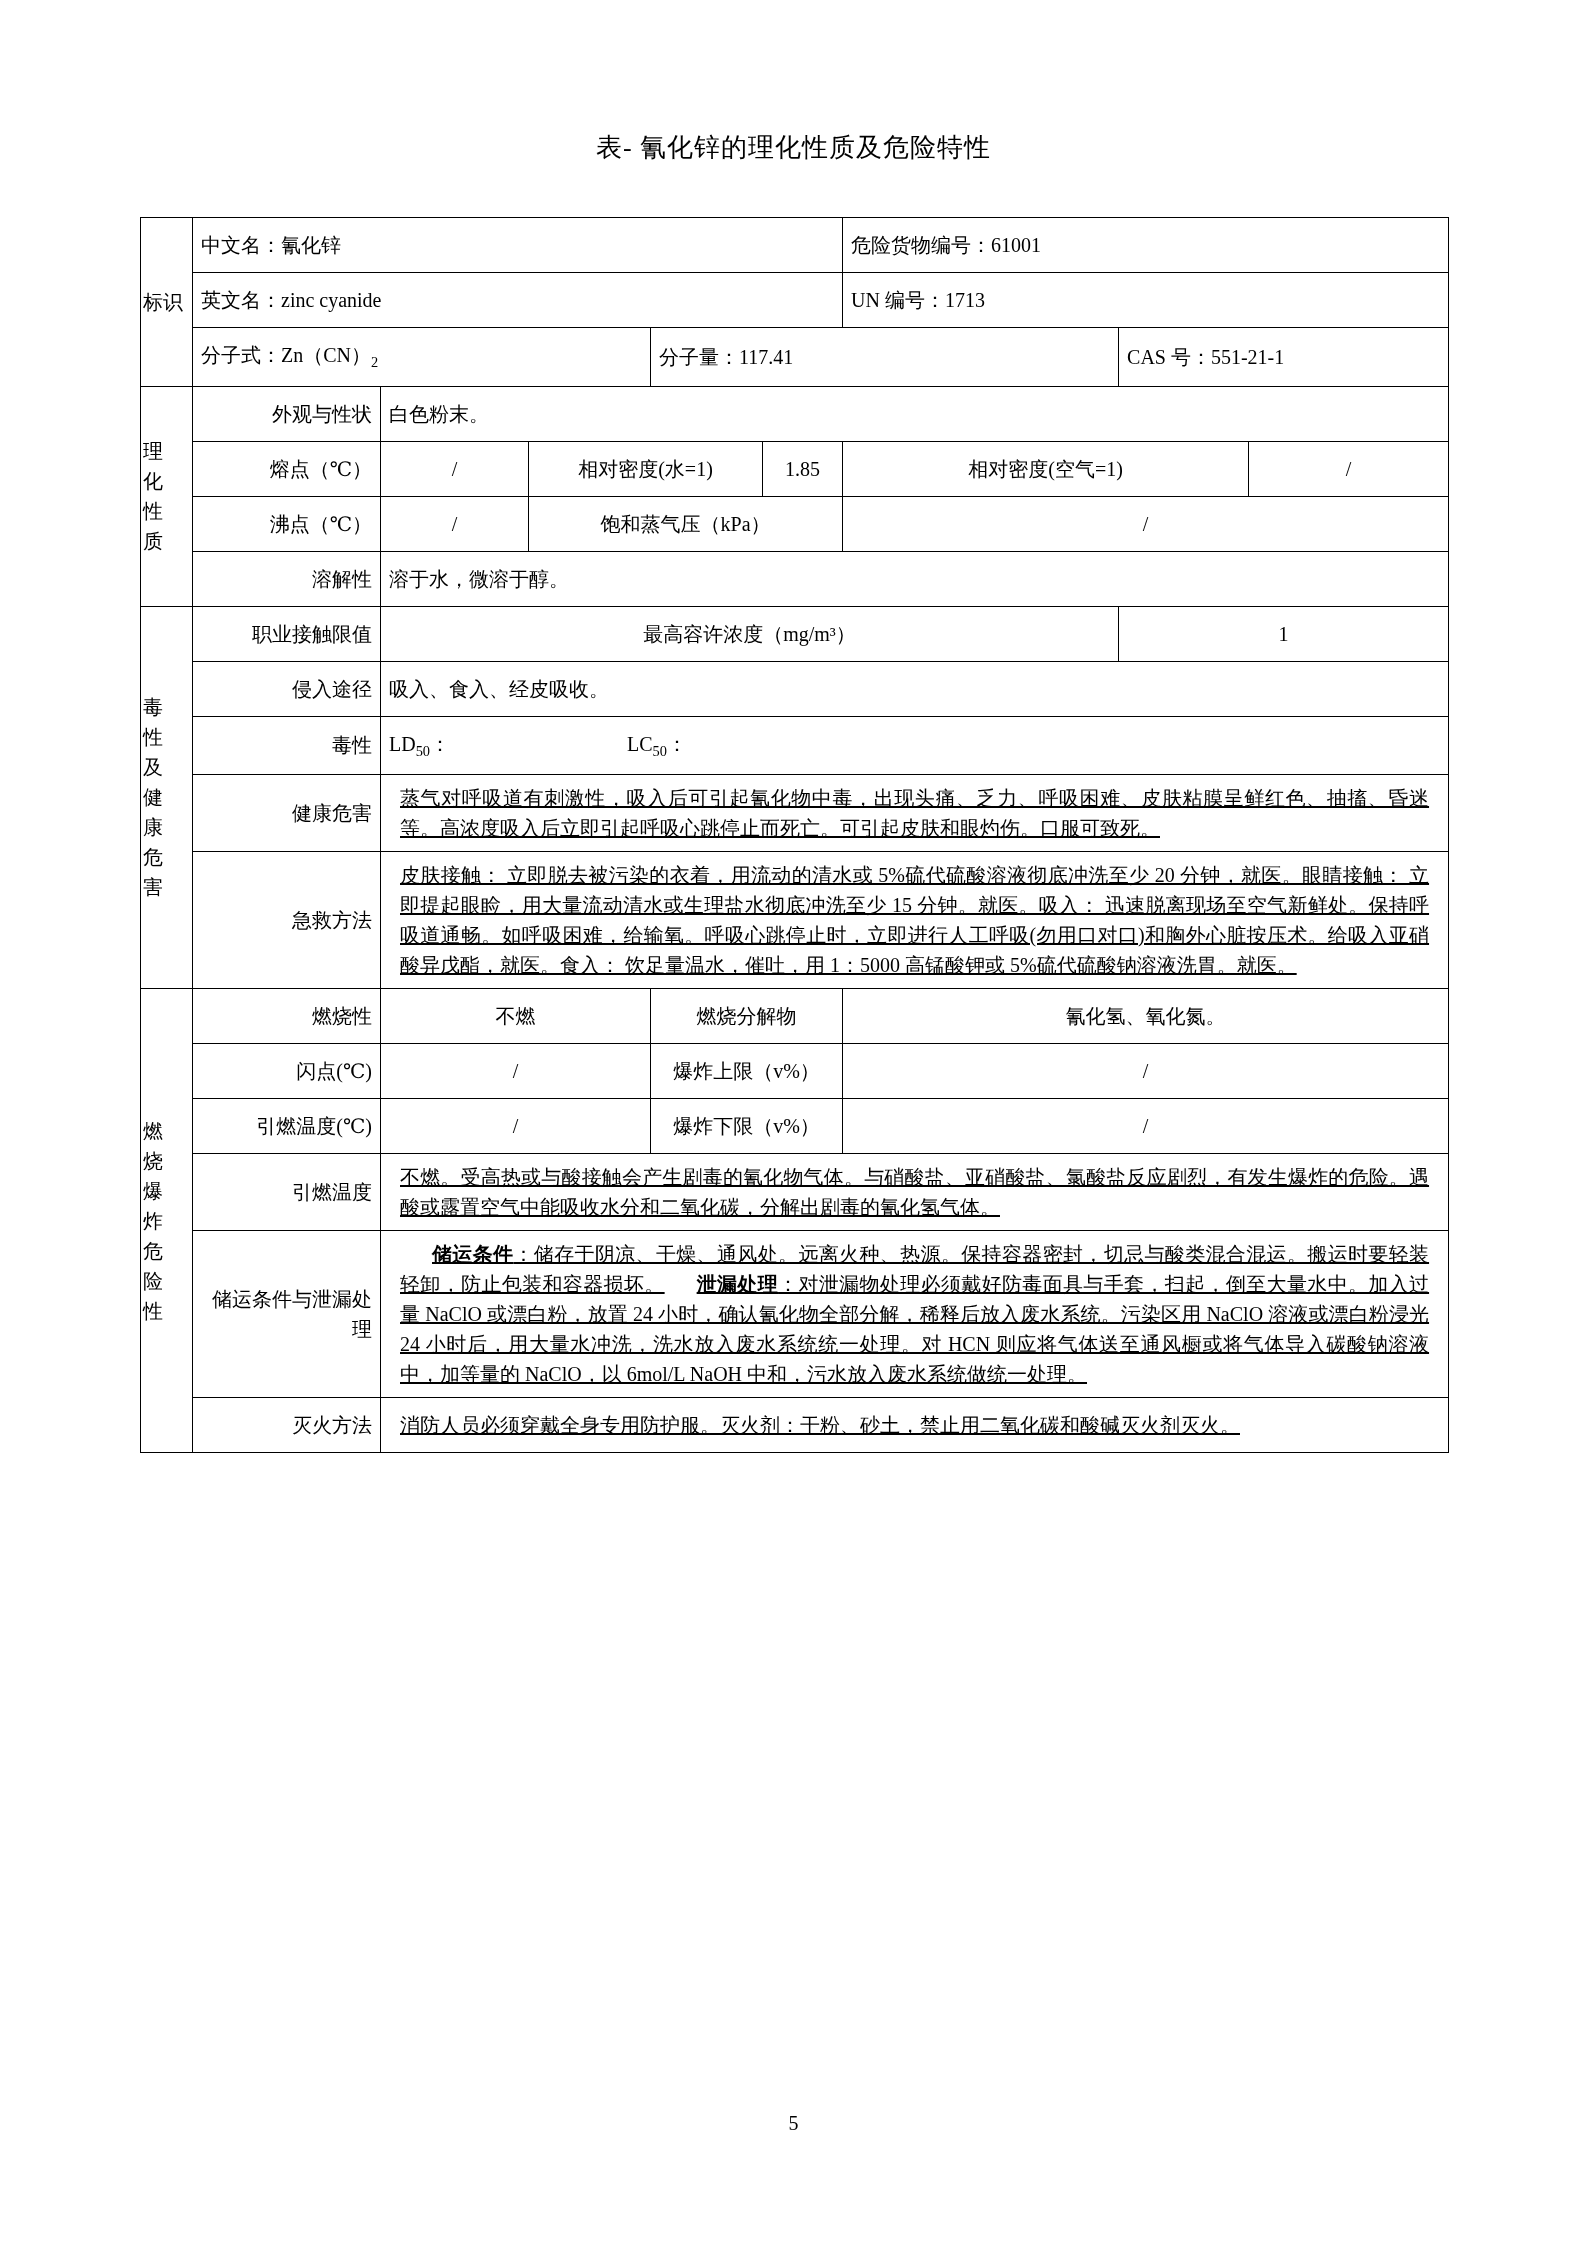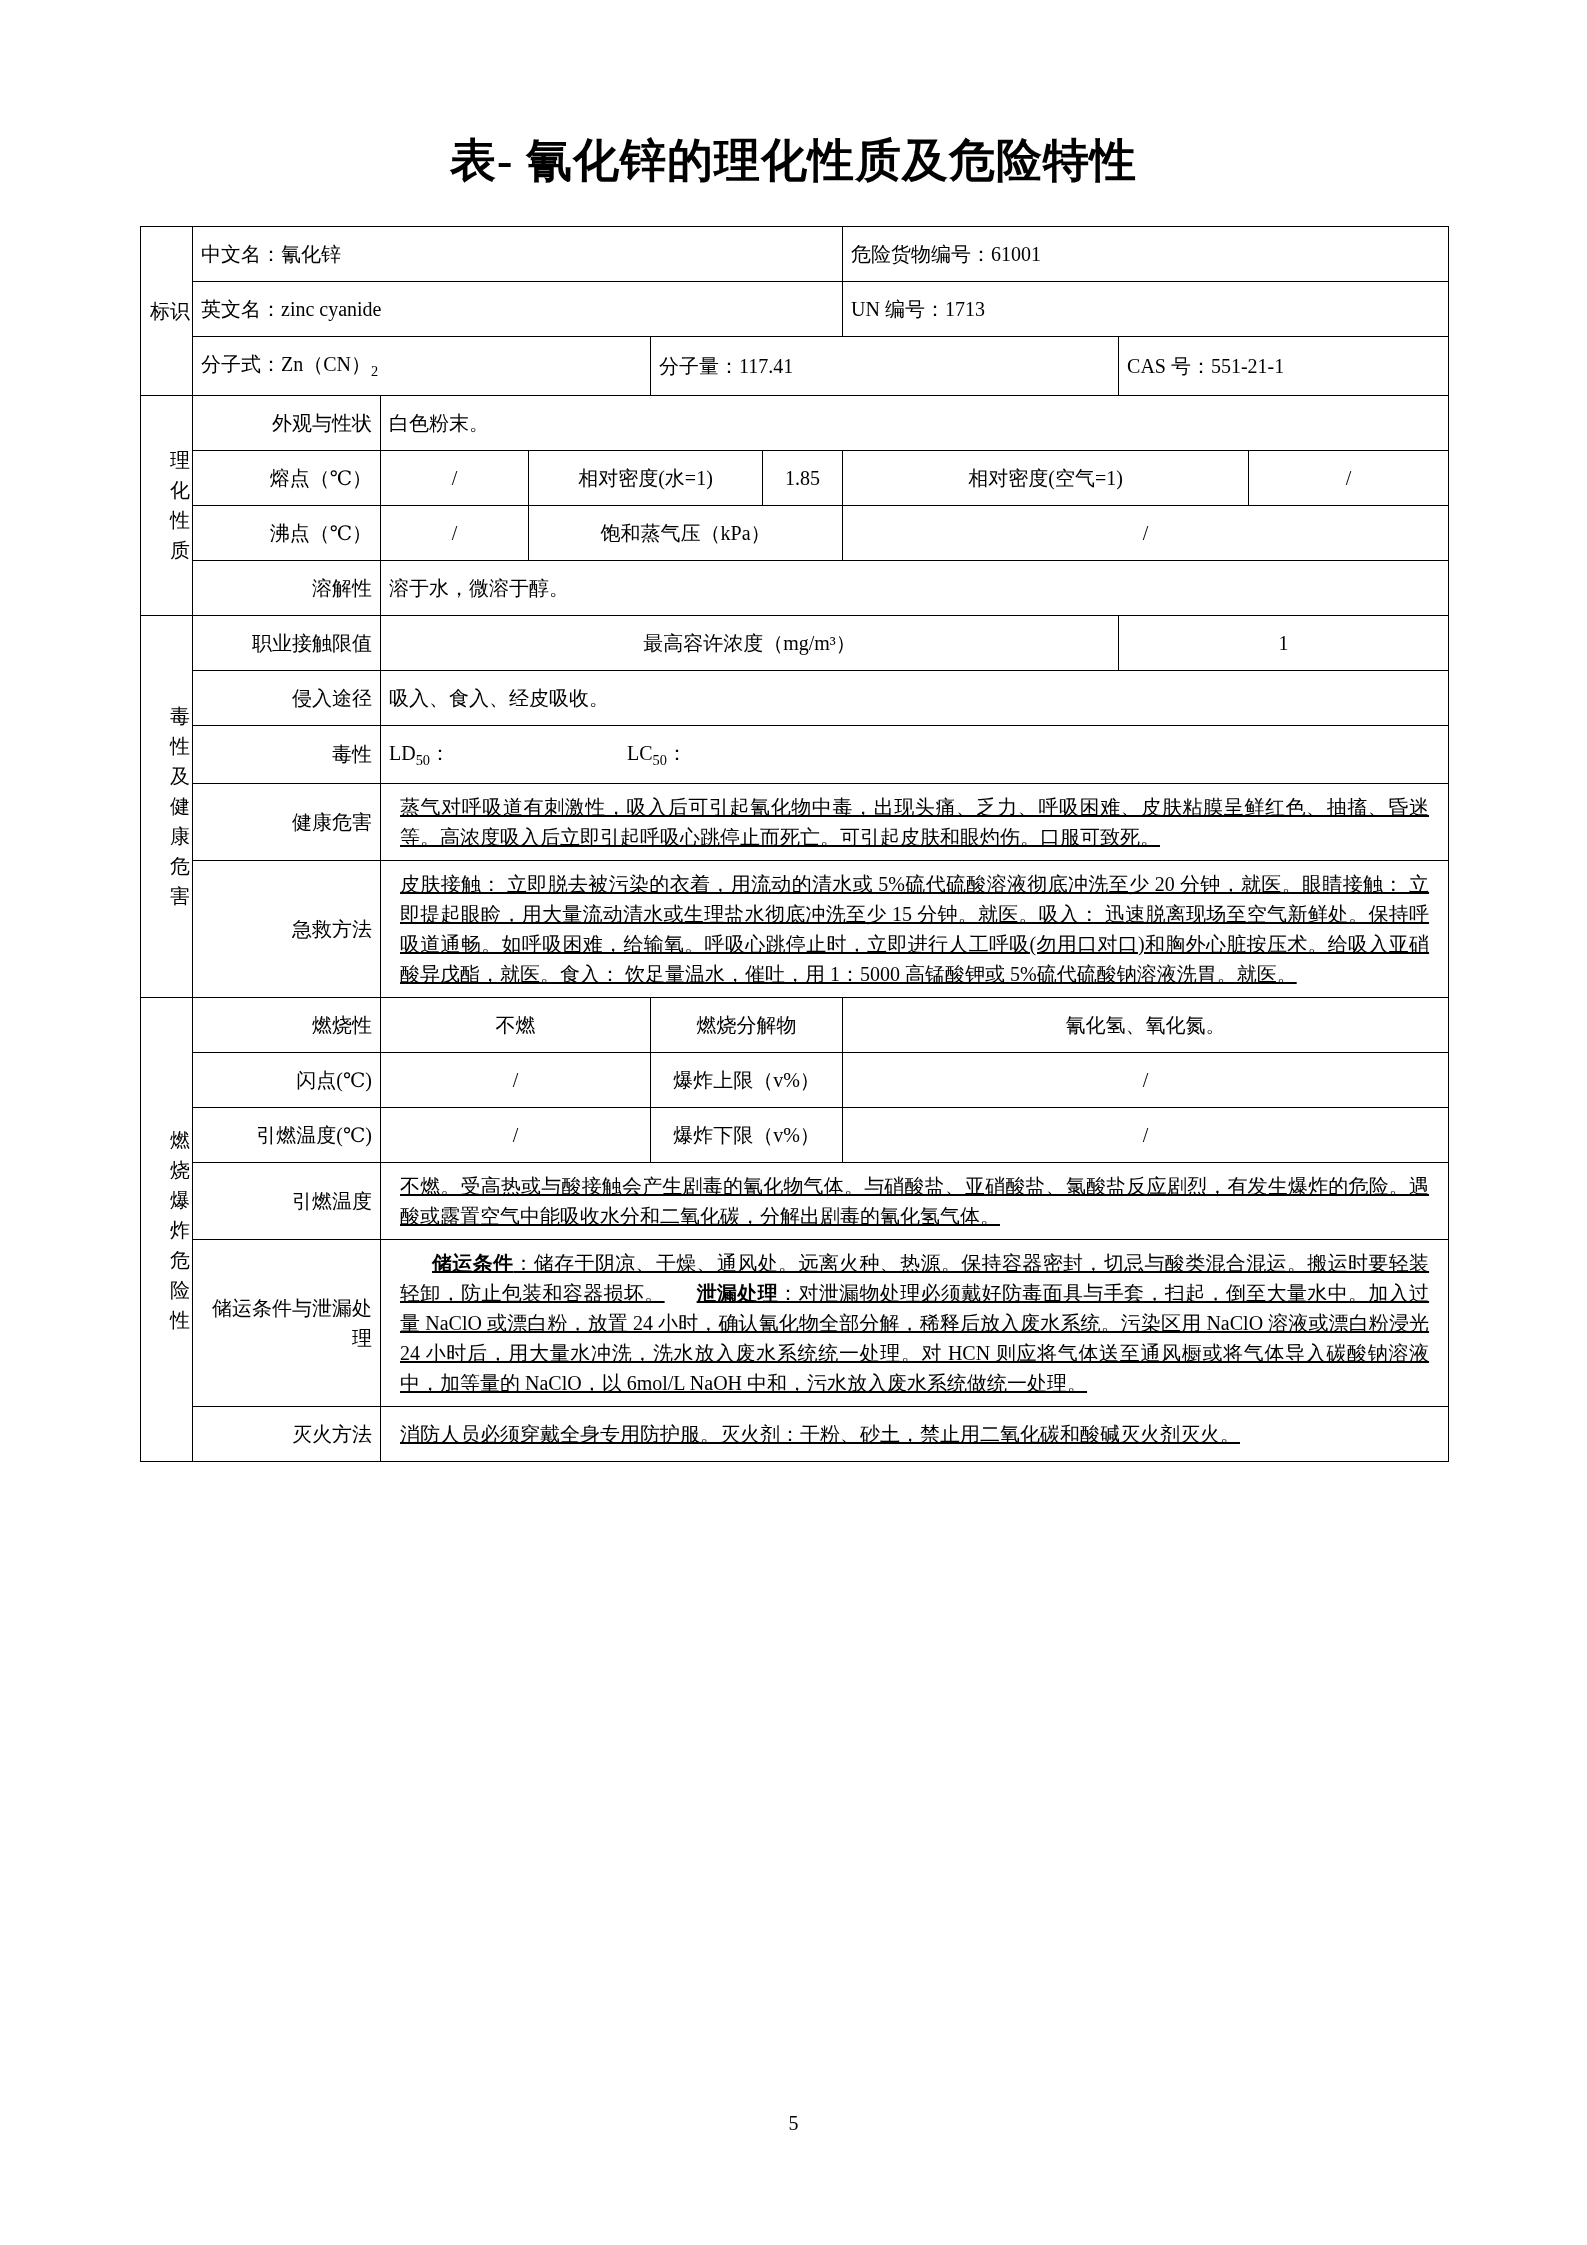--- a/index.html
+++ b/index.html
@@ -16,43 +16,43 @@
   }
   .page {
     box-sizing: border-box;
     width: 1587px;
     height: 2245px;
     padding: 130px 140px 0 140px;
     position: relative;
   }
   .doc-title {
     text-align: center;
-    font-size: 46px;
-    font-weight: bold;
+    font-size: 26px;
+    font-weight: normal;
     letter-spacing: 1px;
-    margin: 0 0 34px 0;
+    margin: 0 0 52px 0;
     font-family: "Liberation Serif", "DejaVu Serif", serif;
   }
   table.main {
     border-collapse: collapse;
     width: 1308px;
     table-layout: fixed;
     margin: 0 auto;
   }
   table.main td {
     border: 1.5px solid #000;
     padding: 12px 8px;
     font-size: 20px;
     line-height: 1.5;
     vertical-align: middle;
     font-family: "Liberation Serif", "DejaVu Serif", serif;
   }
   .vhead {
     width: 52px;
-    text-align: right;
+    text-align: left;
     font-size: 21px;
     letter-spacing: 0px;
     line-height: 1.35;
     padding: 4px 2px !important;
   }
   .vhead span {
     display: block;
   }
   .lbl {
     text-align: right;

